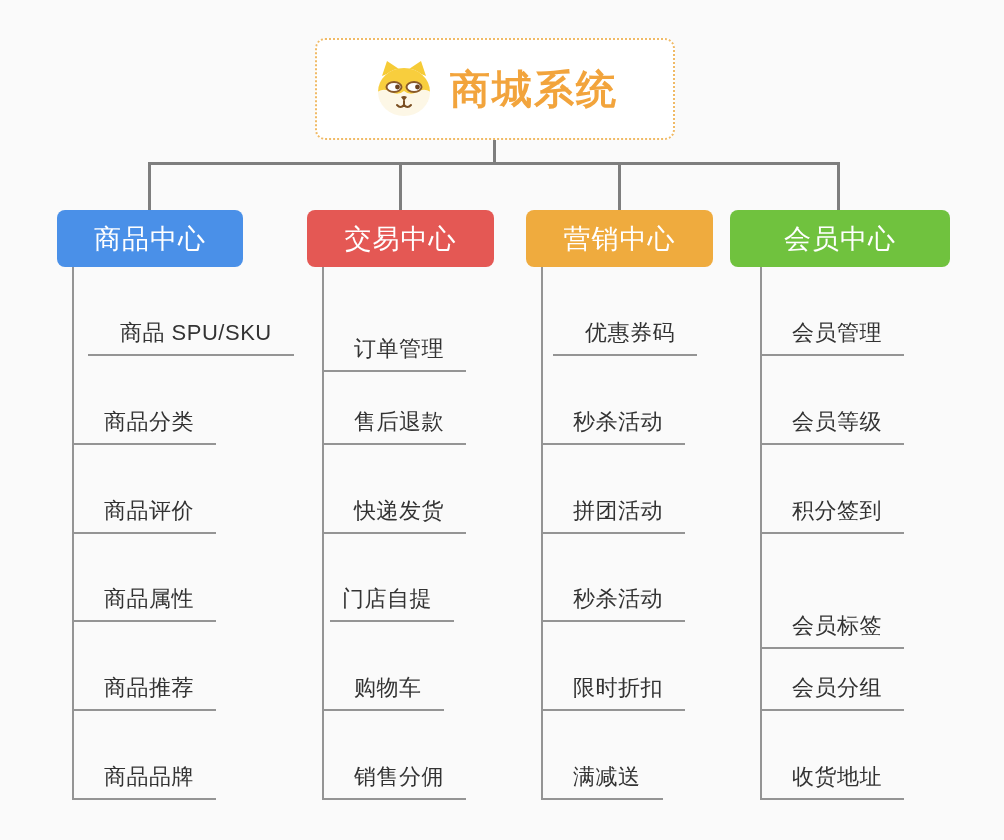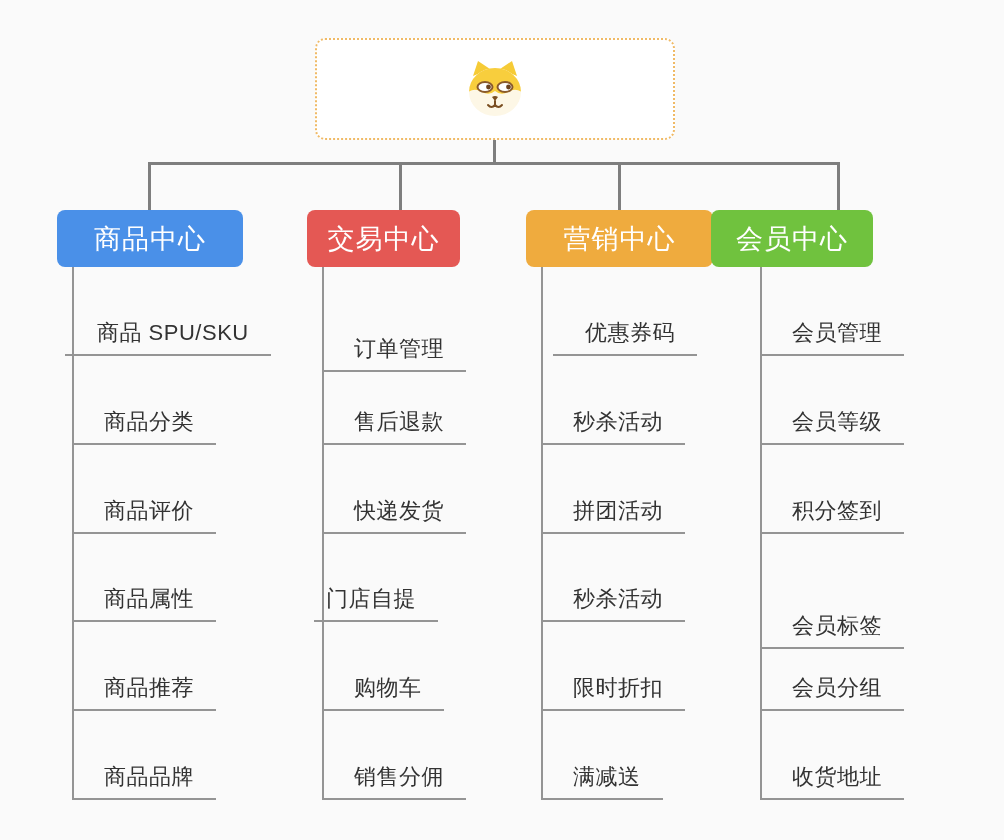--- a/index.html
+++ b/index.html
@@ -45,60 +45,61 @@
           <path d="M4 6 H60 V33 Q53 27 45 32 Q38 36 32 31 Q26 36 19 32 Q11 27 4 33 Z" fill="#F8CE3D"></path>
         </g>
         <ellipse cx="22" cy="27" rx="7.5" ry="5" fill="#FFFFFF" stroke="#8A5A2B" stroke-width="2"></ellipse>
         <ellipse cx="42" cy="27" rx="7.5" ry="5" fill="#FFFFFF" stroke="#8A5A2B" stroke-width="2"></ellipse>
         <circle cx="25.5" cy="27" r="2.4" fill="#6B4320"></circle>
         <circle cx="45.5" cy="27" r="2.4" fill="#6B4320"></circle>
         <path d="M29 37 Q32 35 35 37 L32 41 Z" fill="#7A4E21"></path>
         <path d="M32 41 L32 45 M25 45 Q28.5 49 32 45 Q35.5 49 39 45" fill="none" stroke="#7A4E21" stroke-width="2" stroke-linecap="round"></path>
       </svg>
     </span>
+    <span class="root-title">商城系统</span>
   </div>
 
   <div id="generated">
       <div class="conn" style="left: 493px; top: 140px; width: 3px; height: 25px;"></div>
       <div class="conn" style="left: 148px; top: 162px; width: 692px; height: 3px;"></div>
       <div class="conn" style="left: 148px; top: 162px; width: 3px; height: 48px;"></div>
       <div class="branch-box" style="left: 57px; width: 186px; background: rgb(74, 144, 232);">
         <span>商品中心</span>
       </div>
       <div class="trunk" style="left: 72px; top: 267px; height: 533px;"></div>
-      <div class="item" style="left: 65px; top: 318px;">商品 SPU/SKU</div>
+      <div class="item" style="left: 88px; top: 318px;">商品 SPU/SKU</div>
       <div class="item" style="left: 72px; top: 407px;">商品分类</div>
       <div class="item" style="left: 72px; top: 496px;">商品评价</div>
       <div class="item" style="left: 72px; top: 584px;">商品属性</div>
       <div class="item" style="left: 72px; top: 673px;">商品推荐</div>
       <div class="item" style="left: 72px; top: 762px;">商品品牌</div>
       <div class="conn" style="left: 399px; top: 162px; width: 3px; height: 48px;"></div>
-      <div class="branch-box" style="left: 307px; width: 153px; background: rgb(228, 88, 84);">
+      <div class="branch-box" style="left: 307px; width: 187px; background: rgb(228, 88, 84);">
         <span>交易中心</span>
       </div>
       <div class="trunk" style="left: 322px; top: 267px; height: 533px;"></div>
       <div class="item" style="left: 322px; top: 318px; margin-top: 16px;">订单管理</div>
       <div class="item" style="left: 322px; top: 407px;">售后退款</div>
       <div class="item" style="left: 322px; top: 496px;">快递发货</div>
-      <div class="item" style="left: 314px; top: 584px; padding-left: 12px;">门店自提</div>
+      <div class="item" style="left: 330px; top: 584px; padding-left: 12px;">门店自提</div>
       <div class="item" style="left: 322px; top: 673px;">购物车</div>
       <div class="item" style="left: 322px; top: 762px;">销售分佣</div>
       <div class="conn" style="left: 618px; top: 162px; width: 3px; height: 48px;"></div>
       <div class="branch-box" style="left: 526px; width: 187px; background: rgb(239, 171, 62);">
         <span>营销中心</span>
       </div>
       <div class="trunk" style="left: 541px; top: 267px; height: 533px;"></div>
       <div class="item" style="left: 541px; top: 318px; margin-left: 12px;">优惠券码</div>
       <div class="item" style="left: 541px; top: 407px;">秒杀活动</div>
       <div class="item" style="left: 541px; top: 496px;">拼团活动</div>
       <div class="item" style="left: 541px; top: 584px;">秒杀活动</div>
       <div class="item" style="left: 541px; top: 673px;">限时折扣</div>
       <div class="item" style="left: 541px; top: 762px;">满减送</div>
       <div class="conn" style="left: 837px; top: 162px; width: 3px; height: 48px;"></div>
-      <div class="branch-box" style="left: 711px; width: 162px; background: rgb(112, 194, 62);">
+      <div class="branch-box" style="left: 730px; width: 220px; background: rgb(112, 194, 62);">
         <span>会员中心</span>
       </div>
       <div class="trunk" style="left: 760px; top: 267px; height: 533px;"></div>
       <div class="item" style="left: 760px; top: 318px;">会员管理</div>
       <div class="item" style="left: 760px; top: 407px;">会员等级</div>
       <div class="item" style="left: 760px; top: 496px;">积分签到</div>
       <div class="item" style="left: 760px; top: 584px; margin-top: 27px;">会员标签</div>
       <div class="item" style="left: 760px; top: 673px;">会员分组</div>
       <div class="item" style="left: 760px; top: 762px; text-align: right;">收货地址</div>
     </div>

